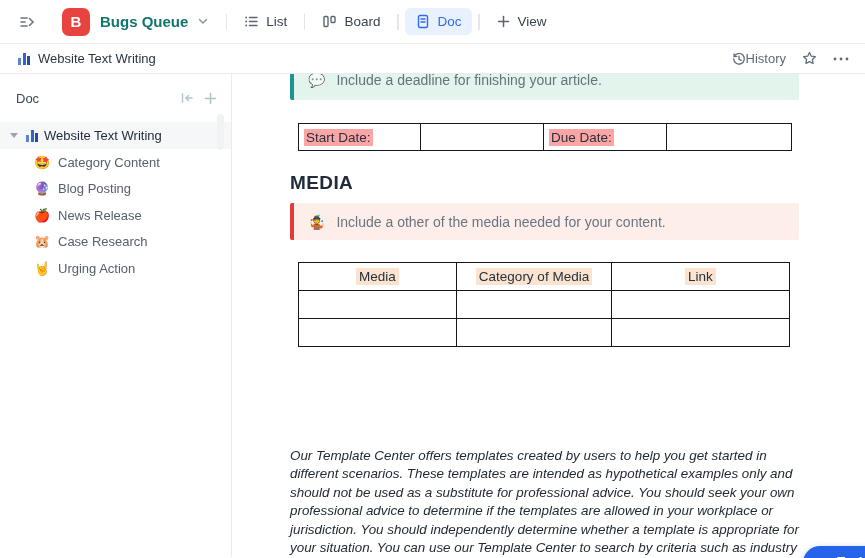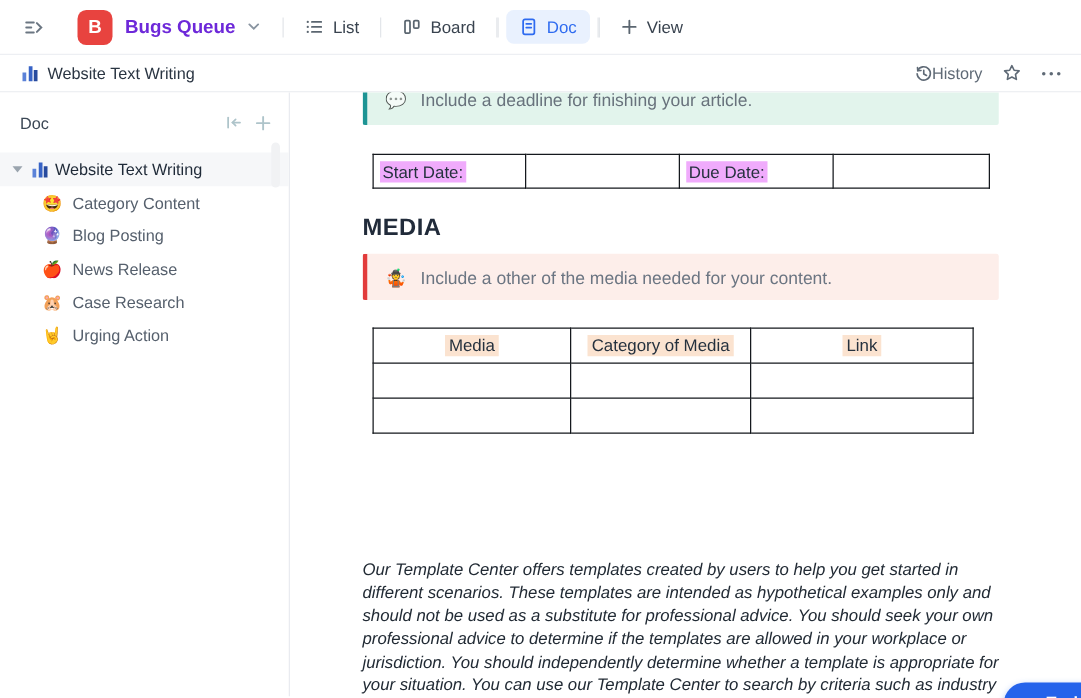--- a/index.html
+++ b/index.html
@@ -25,21 +25,21 @@
   .workspace {
     display: flex; align-items: center; gap: 10px;
     margin-left: 22px; margin-right: 18px; cursor: pointer;
   }
   .workspace-logo {
     width: 28px; height: 28px; border-radius: 7px;
     background: #e8433f; color: #fff;
     font-weight: bold; font-size: 15px;
     display: flex; align-items: center; justify-content: center;
   }
-  .workspace-name { font-size: 15px; font-weight: bold; color: #6d28d9; }
+  .workspace-name { font-size: 15px; font-weight: bold; color: #0f766e; }
   .caret { color: #8a95a1; }
   .tabs { display: flex; align-items: center; height: 100%; }
   .tab-divider { width: 1px; height: 16px; background: #e3e6ea; }
   .tab {
     display: flex; align-items: center; gap: 7px;
     padding: 6px 11px; margin: 0 6px;
     font-size: 13.5px; color: #39434f;
     border-radius: 6px; cursor: pointer; white-space: nowrap;
   }
   .tab .ticon { color: #5b6670; }
@@ -125,21 +125,21 @@
   .callout-green .callout-emoji { filter: grayscale(1) opacity(0.65); }
 
   table { border-collapse: collapse; }
   td {
     border: 1.6px solid #14181d;
     font-size: 13.5px; color: #25313e;
     padding: 2px 5px; vertical-align: middle;
   }
   .date-table { margin: 23px 0 0 8px; }
   .date-table td { height: 27px; }
-  .hl-green { background: #f0abfc; padding: 1px 2px; }
+  .hl-green { background: #fca5a5; padding: 1px 2px; }
   .hl-peach { background: #fbe3d0; padding: 1px 3px; }
 
   .media-heading {
     margin-top: 21px; font-size: 19px; font-weight: bold;
     color: #212b3a; letter-spacing: 0.4px;
   }
   .media-table { margin: 22px 0 0 8px; }
   .media-table td { height: 28px; }
   .media-table .th { text-align: center; }
 
@@ -352,21 +352,21 @@
 
     <div class="callout callout-pink">
       <span class="callout-emoji">🤹</span>
       <span>Include a other of the media needed for your content.</span>
     </div>
 
     <table class="media-table">
       <tbody>
           <tr>
         <td class="th" style="width:158px"><span class="hl-peach">Media</span></td>
-        <td class="th" style="width:144px"><span class="hl-peach">Category of Media</span></td>
+        <td class="th" style="width:155px"><span class="hl-peach">Category of Media</span></td>
         <td class="th" style="width:178px"><span class="hl-peach">Link</span></td>
       </tr>
       <tr>
         <td></td>
         <td></td>
         <td></td>
       </tr>
       <tr>
         <td></td>
         <td></td>

